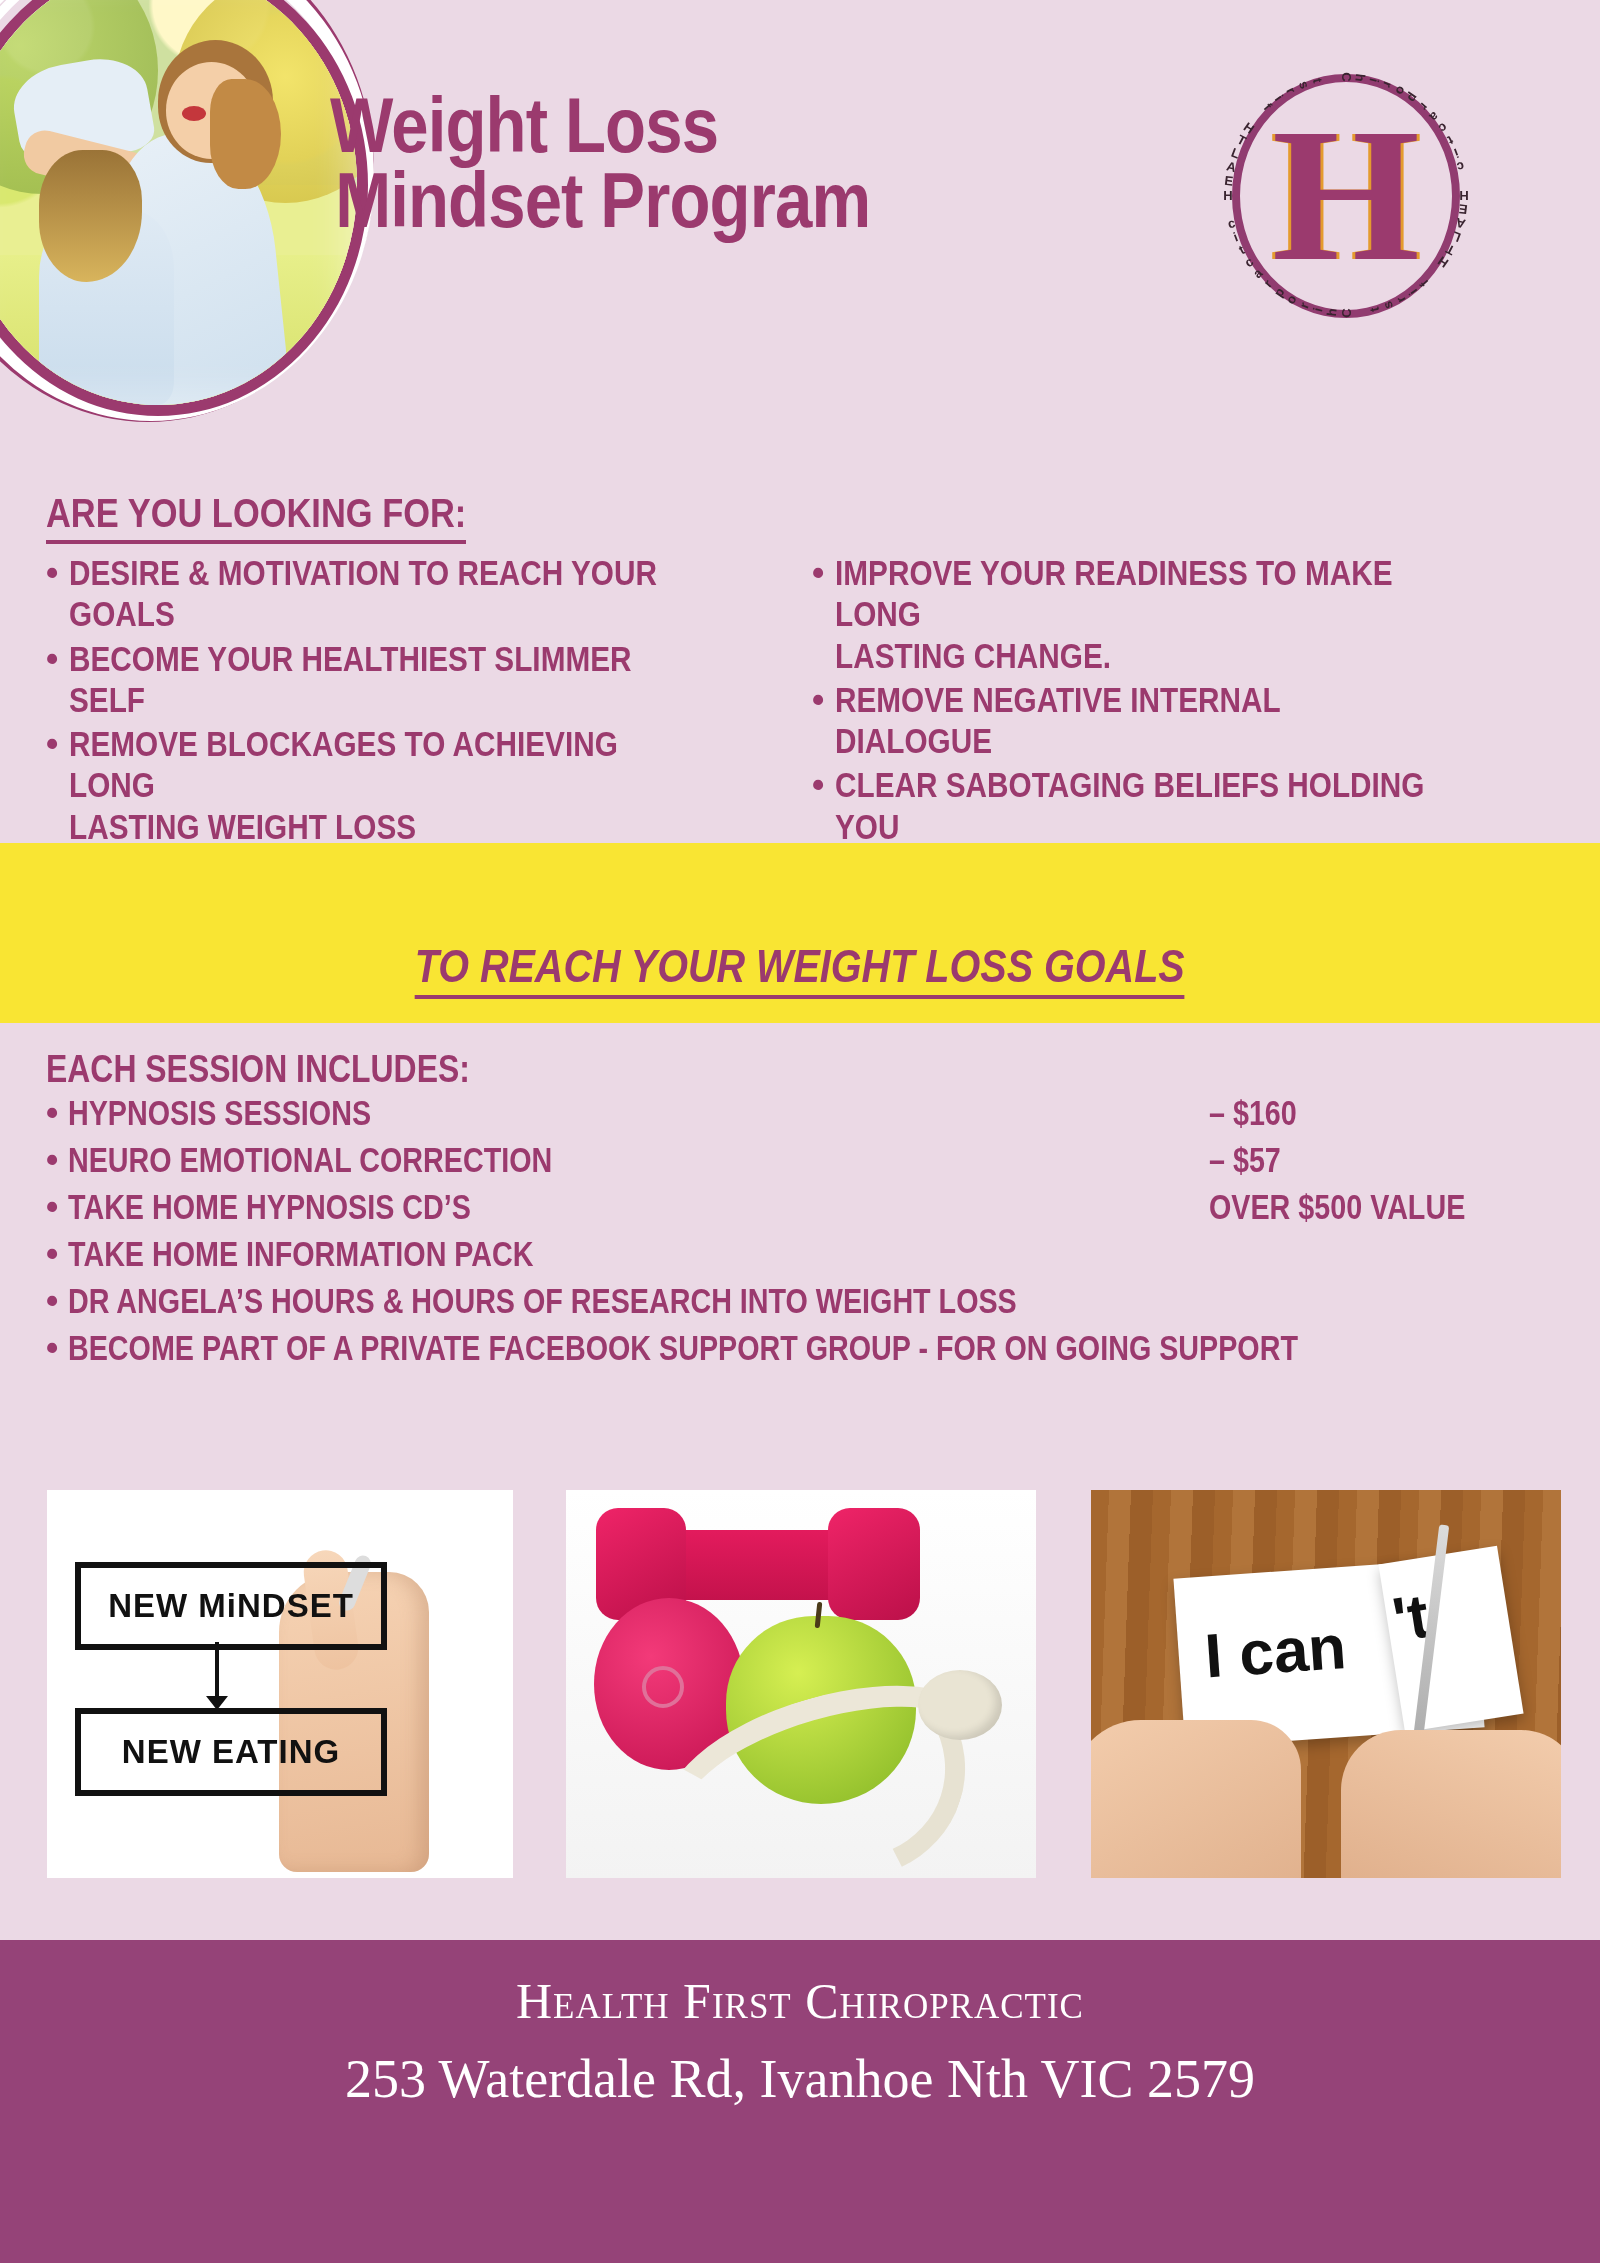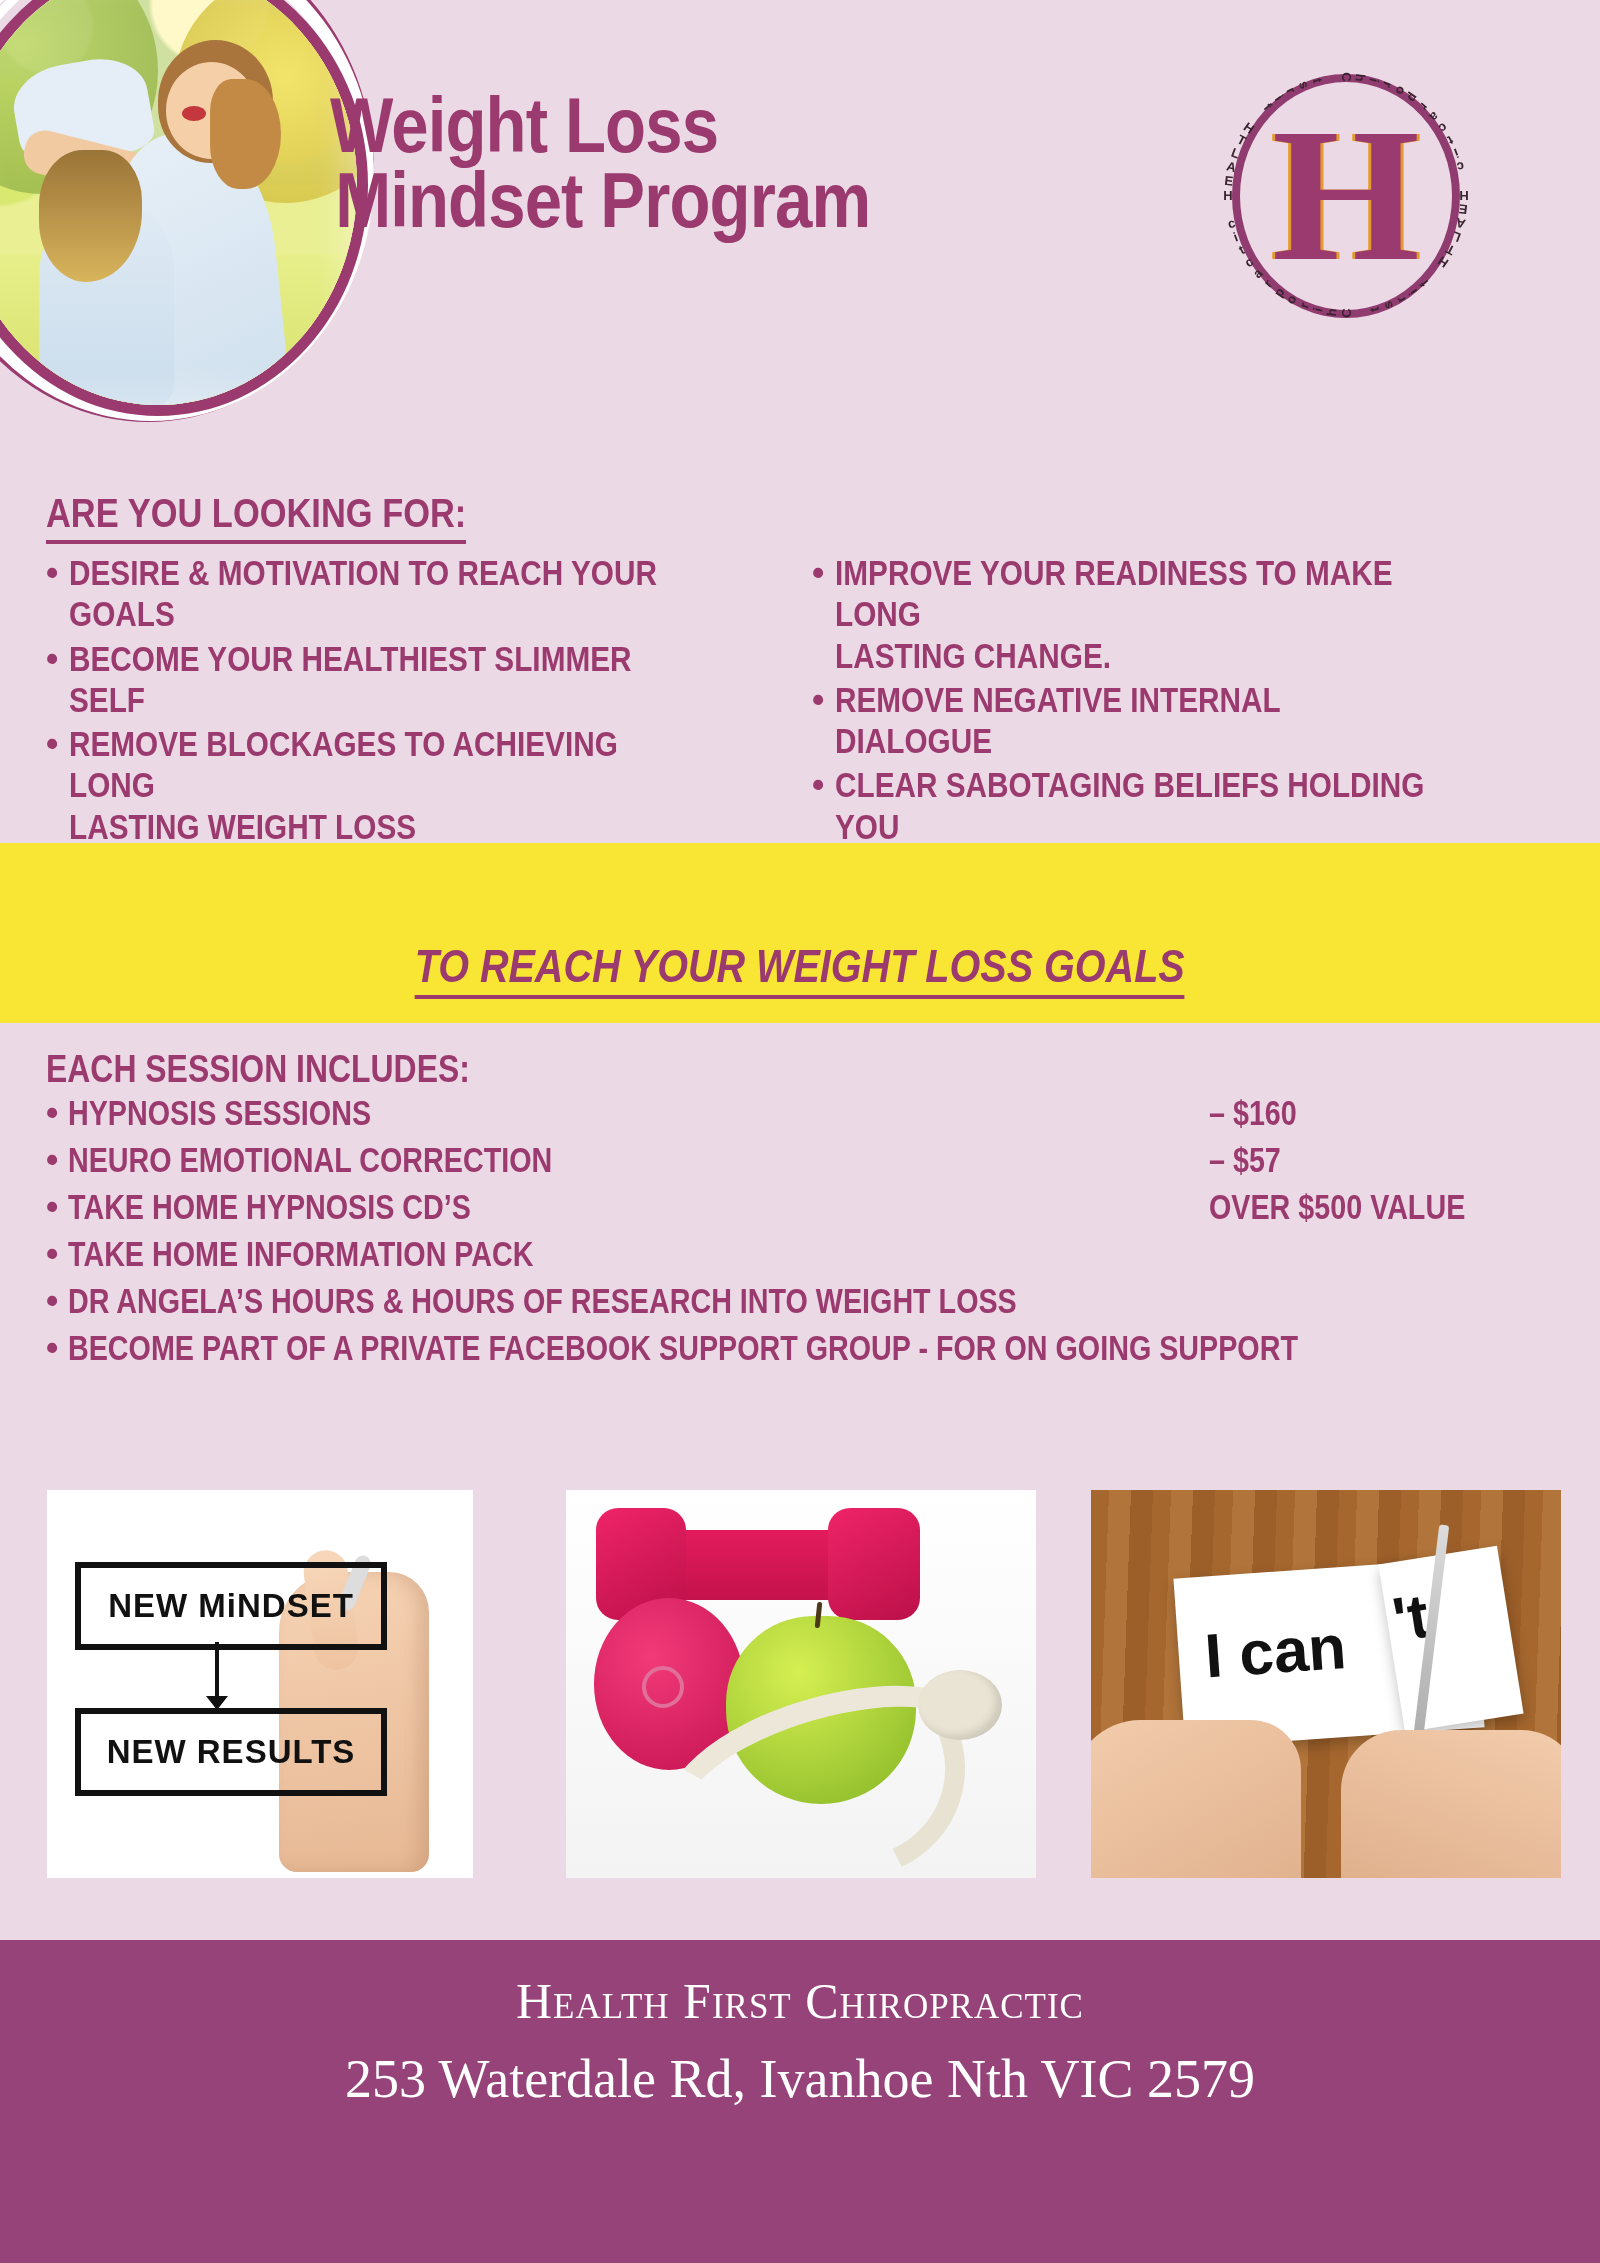--- a/index.html
+++ b/index.html
@@ -186,21 +186,21 @@
   }
   .receive{
     position:absolute;left:0;top:1385px;width:1600px;text-align:center;
     color:#9B3A6E;font-weight:bold;font-size:40px;
   }
   .receive span{display:inline-block;transform:scaleX(.85);white-space:nowrap;}
 
   
   .photos{position:absolute;left:0;top:1490px;width:1600px;height:400px;}
   .pbox{position:absolute;top:0;height:388px;overflow:hidden;background:#fff;}
-  .p1{left:47px;width:426px;}
+  .p1{left:47px;width:466px;}
   .p2{left:566px;width:470px;}
   .p3{left:1091px;width:470px;}
 
   
   .nm-bg{position:absolute;inset:0;background:#ffffff;}
   .nm-box{
     position:absolute;border:6px solid #111;background:transparent;
     display:flex;align-items:center;justify-content:center;
     font-family:"Liberation Sans", sans-serif;font-weight:bold;color:#111;
     letter-spacing:1px;
@@ -465,21 +465,21 @@
 
   <div class="photos">
 
     <div class="pbox p1">
       <div class="nm-bg"></div>
       <div class="nm-hand"></div>
       <div class="nm-finger"></div>
       <div class="nm-pen"></div>
       <div class="nm-box nm-box1">NEW MiNDSET</div>
       <div class="nm-arrow"></div>
-      <div class="nm-box nm-box2">NEW RESULTS</div>
+      <div class="nm-box nm-box2">NEW EATING</div>
     </div>
 
     <div class="pbox p2">
       <div class="db-bg"></div>
       <div class="db-bar"></div>
       <div class="db-end1"></div>
       <div class="db-end2"></div>
       <div class="db-round"></div>
       <div class="apple"></div>
       <div class="apple-stem"></div>

